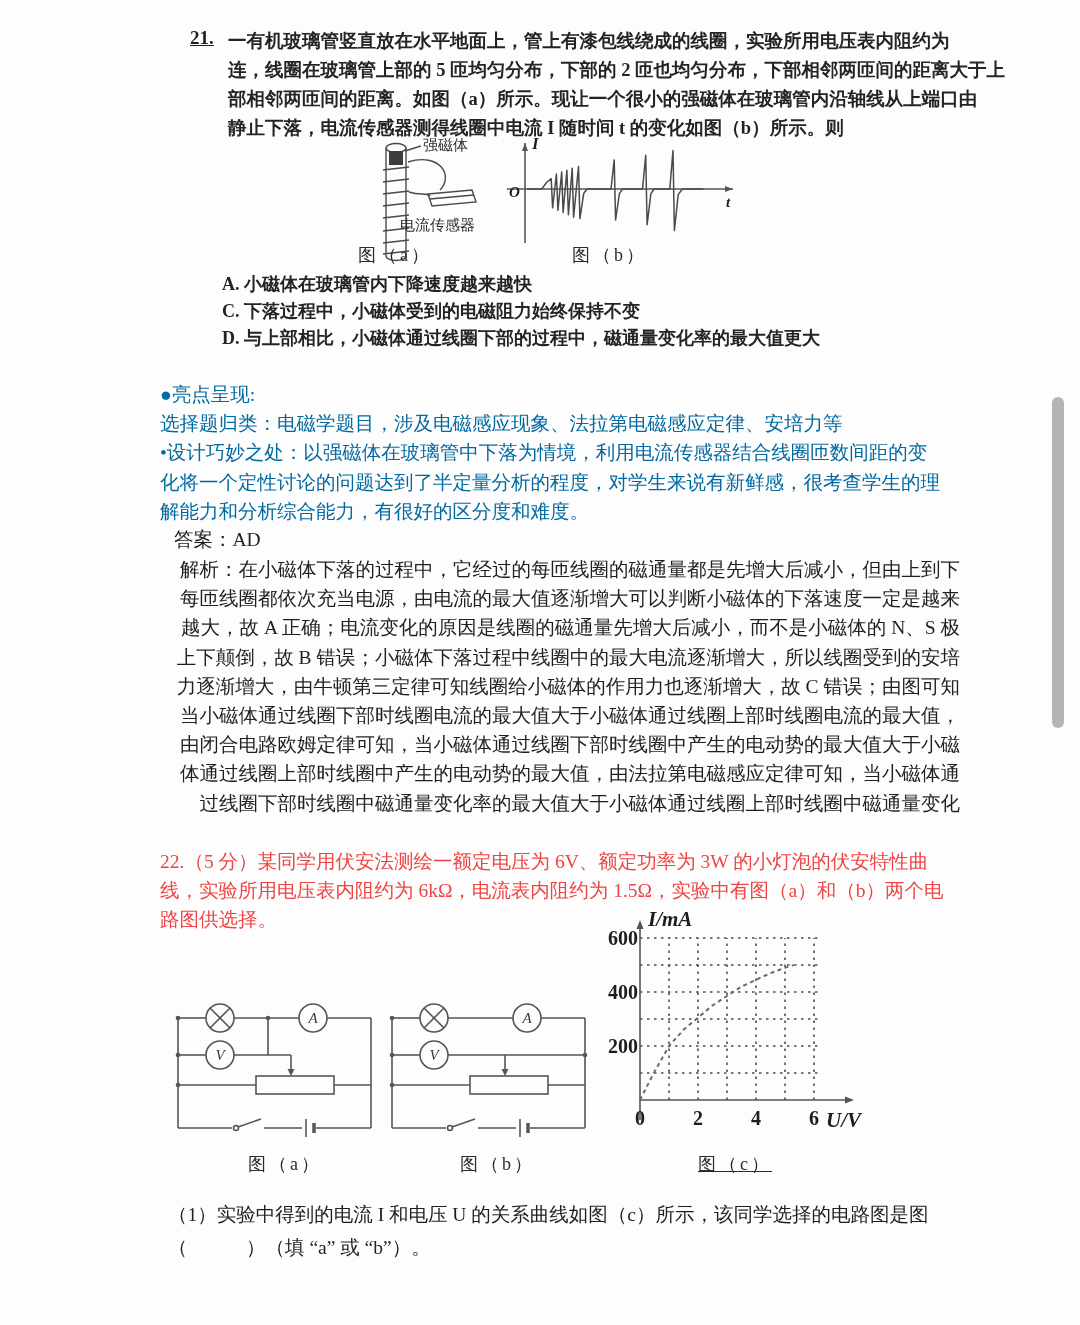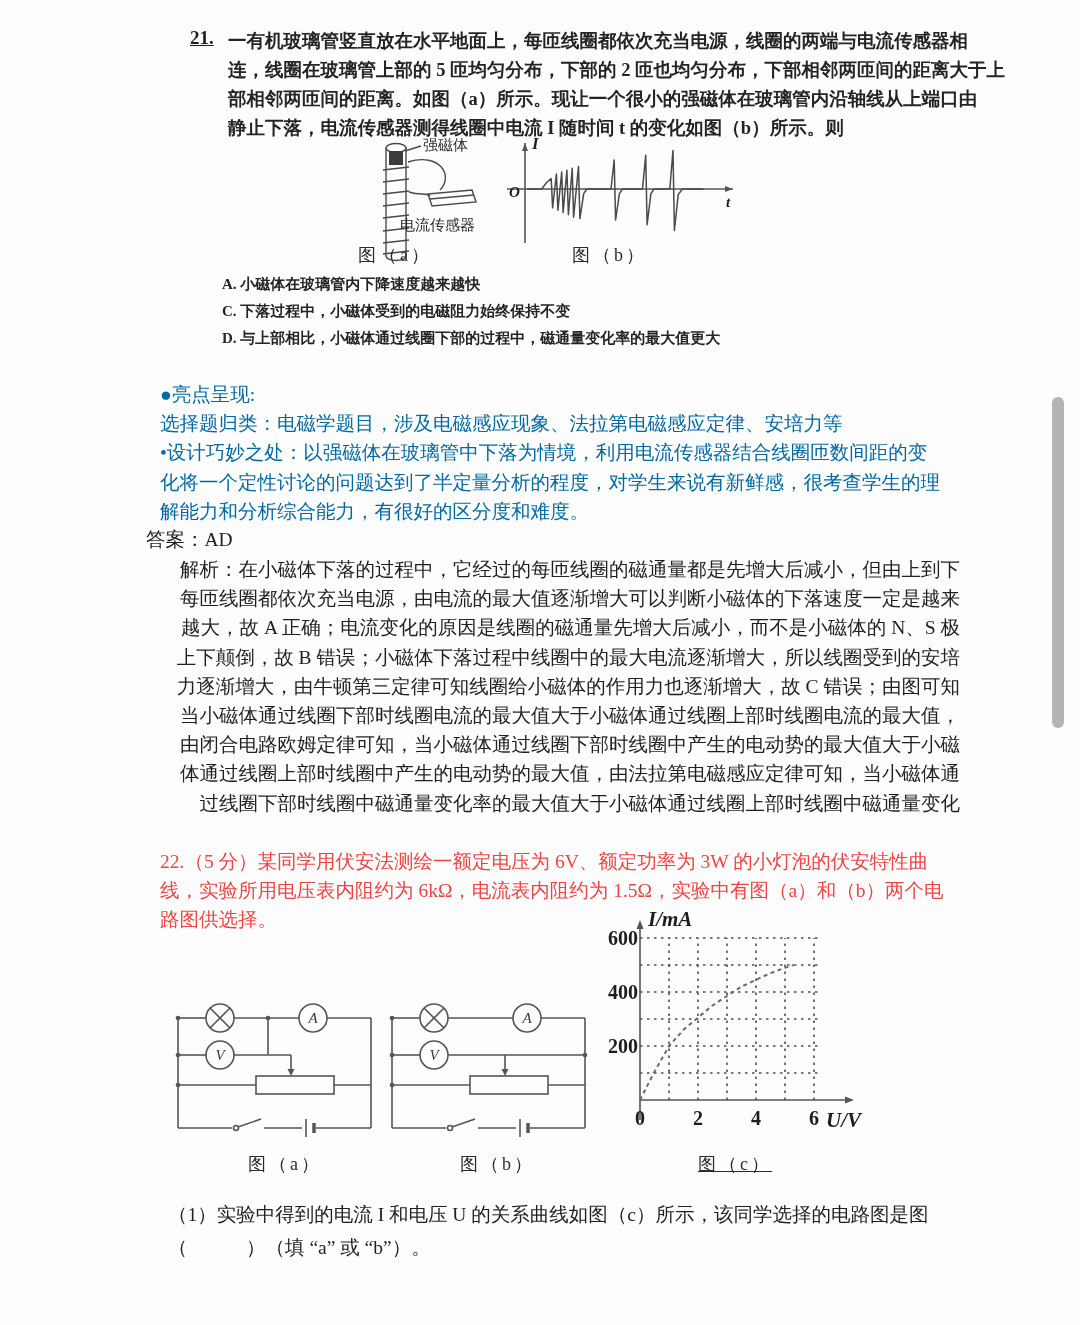--- a/index.html
+++ b/index.html
@@ -6,24 +6,24 @@
   body{
     width:1080px;height:1325px;background:#fdfdfd;position:relative;overflow:hidden;
     font-family:"Liberation Serif","DejaVu Serif",serif;color:#262626;
   }
   .page{position:absolute;inset:0;}
   .abs{position:absolute;}
   .line{white-space:nowrap;}
   
   .qnum{left:190px;top:27px;font-size:19px;font-weight:700;color:#1e1e1e;text-decoration:underline;}
   .q21{left:228px;top:27px;width:730px;font-size:18.5px;line-height:29px;font-weight:600;color:#242424;}
-  .options{left:222px;top:271px;width:740px;font-size:15px;line-height:27px;font-weight:600;color:#242424;}
+  .options{left:222px;top:271px;width:740px;font-size:18px;line-height:27px;font-weight:600;color:#242424;}
   
   .highlight{left:160px;top:380px;width:800px;font-size:19.5px;line-height:29.2px;color:#0369a1;}
-  .answer{left:146px;top:526px;font-size:19.5px;color:#1f1f1f;}
+  .answer{left:174px;top:526px;font-size:19.5px;color:#1f1f1f;}
   .analysis{left:160px;top:555px;width:800px;font-size:19.5px;line-height:29.2px;color:#1f1f1f;text-align:right;}
   .q22{left:160px;top:847px;width:800px;font-size:19.5px;line-height:29.2px;color:#ef4444;}
   .sub1{left:168px;top:1198px;width:790px;font-size:19.5px;line-height:33px;color:#1f1f1f;}
   
   .cap{font-size:18px;letter-spacing:3px;color:#2b2b2b;}
   
   svg{display:block;}
   .stk{stroke:#555;stroke-width:1.6;fill:none;}
   .stk2{stroke:#4a4a4a;stroke-width:1.4;fill:none;}
   .grid{stroke:#4f4f4f;stroke-width:1.6;stroke-dasharray:2.5,4.5;fill:none;}
@@ -36,21 +36,21 @@
   
   .scrollthumb{left:1052px;top:397px;width:12px;height:331px;border-radius:6px;background:#b4b4b4;}
 </style>
 </head>
 <body>
 
 <div class="page">
 
   <div class="abs qnum">21.</div>
   <div class="abs q21">
-      <div class="line">一有机玻璃管竖直放在水平地面上，每匝线圈都依次充当电源，线圈的两端与电流传感器相</div>
+      <div class="line">一有机玻璃管竖直放在水平地面上，管上有漆包线绕成的线圈，实验所用电压表内阻约为</div>
       <div class="line">连，线圈在玻璃管上部的 5 匝均匀分布，下部的 2 匝也均匀分布，下部相邻两匝间的距离大于上</div>
       <div class="line">部相邻两匝间的距离。如图（a）所示。现让一个很小的强磁体在玻璃管内沿轴线从上端口由</div>
       <div class="line">静止下落，电流传感器测得线圈中电流 I 随时间 t 的变化如图（b）所示。则</div>
     </div>
 
   <svg class="abs" style="left:328px;top:132px;" width="170" height="140" viewBox="0 0 170 140">
     <line class="stk2" x1="58" y1="16" x2="58" y2="124"></line>
     <line class="stk2" x1="78" y1="16" x2="78" y2="124"></line>
     <ellipse class="stk2" cx="68" cy="16" rx="10" ry="4.5"></ellipse>
     <path class="stk2" d="M58,124 A10,4.5 0 0 0 78,124"></path>

